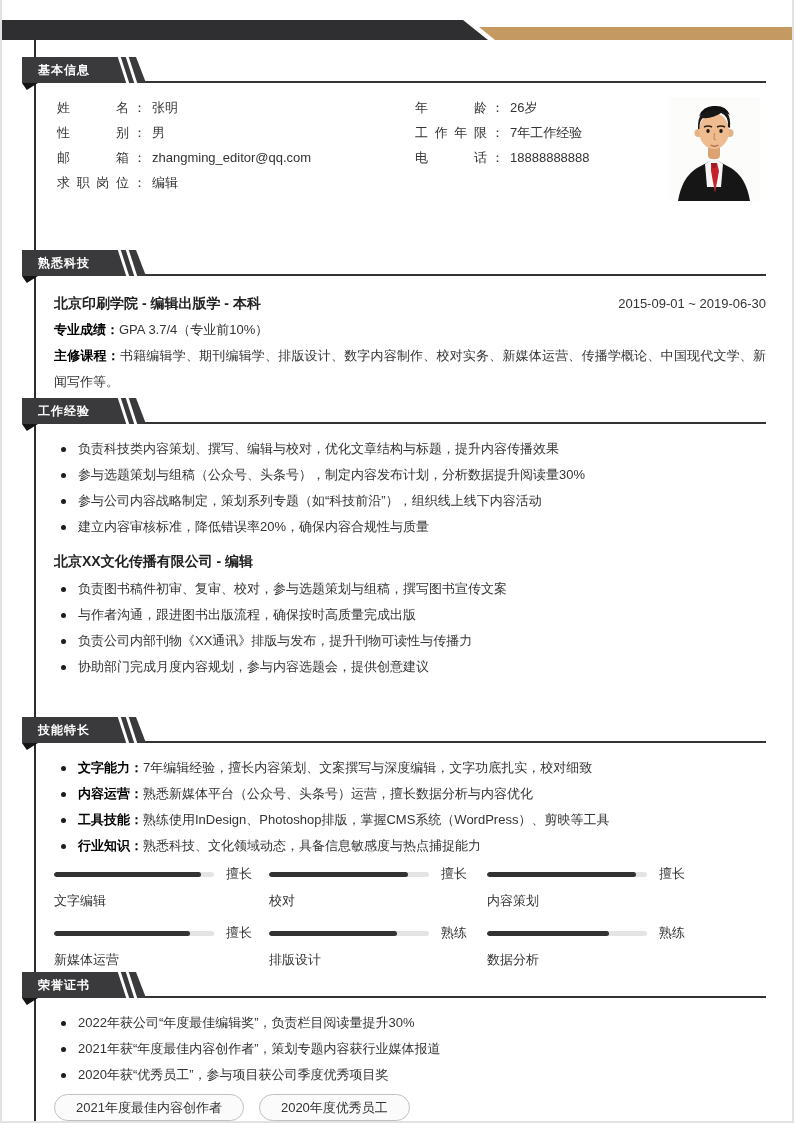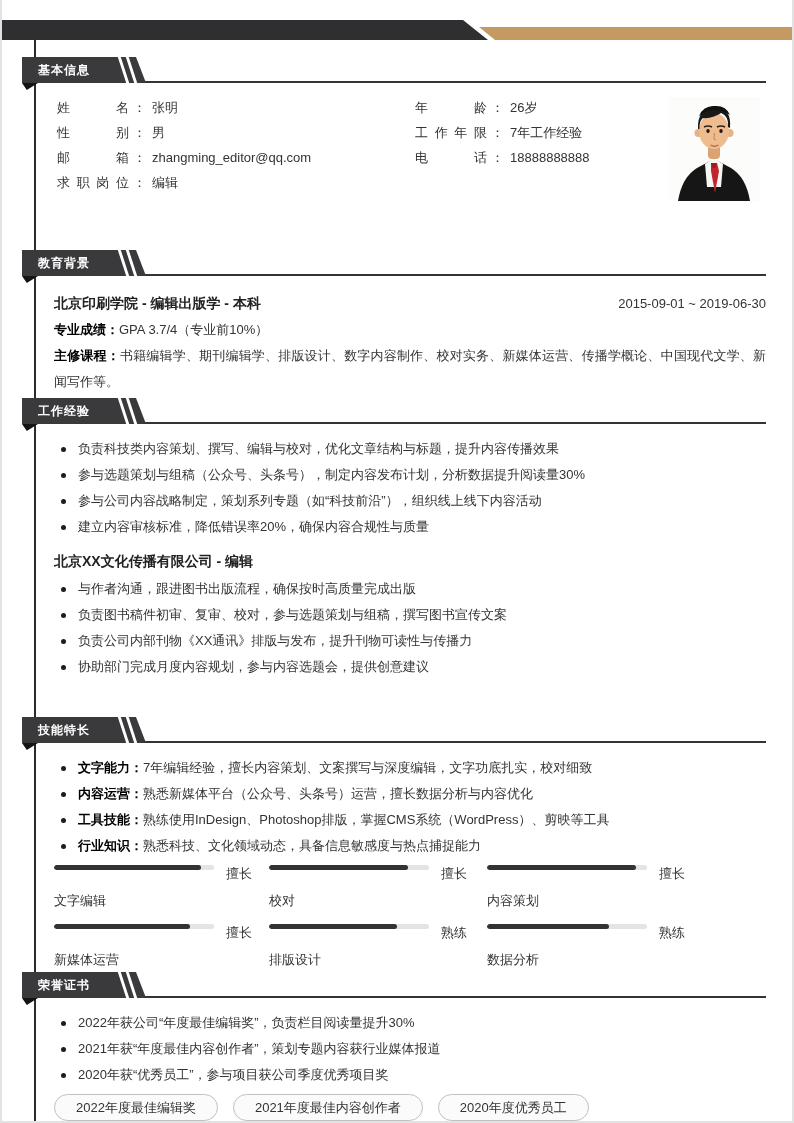--- a/index.html
+++ b/index.html
@@ -87,21 +87,21 @@
   ul.dots li { position:relative; padding-left:24px; line-height:26px; }
   ul.dots li .dot {
     position:absolute; left:7px; top:11px; width:5px; height:5px;
     border-radius:50%; background:#1d1d1d;
   }
 
   
   .bars-grid { display:grid; grid-template-columns:215px 218px 1fr; margin-top:6px; }
   .bar-cell { padding-top:0; }
   .bar-cell.row2 { margin-top:14px; }
-  .bar-row { display:flex; height:18px; }
+  .bar-row { display:flex; align-items:center; height:18px; }
   .track { width:160px; height:5px; background:#e4e4e4; border-radius:3px; overflow:hidden; }
   .fill  { height:5px; background:#333333; border-radius:3px; }
   .level { margin-left:12px; }
   .bar-name { margin-top:9px; line-height:18px; }
 
   
   .tags { margin-top:6px; display:flex; }
   .tag {
     display:inline-block; height:27px; line-height:25px; padding:0 21px;
     border:1px solid #c0c0c0; border-radius:14px; background:#fbfbfb;
@@ -186,21 +186,21 @@
         <path d="M46.5 36 L46 42 Q46.8 43 48 42.5" stroke="#c98f5f" stroke-width="1.2" fill="none"></path>
         <path d="M42.5 48 Q46.5 50.5 50.5 48" stroke="#b3704a" stroke-width="1.4" fill="none"></path>
       </svg>
     </div>
   </div>
 </div>
 
 <div class="section" id="sec-education">
   <div class="sec-head">
     <div class="banner">
-      <span class="banner-label">教育背景</span>
+      <span class="banner-label">熟悉科技</span>
       <span class="stripe s1"></span>
       <span class="stripe s2"></span>
     </div>
     <div class="fold"></div>
   </div>
   <div class="sec-body">
     <div class="head-row">
       <span class="head-title">北京印刷学院 - 编辑出版学 - 本科</span>
       <span class="head-date">2015-09-01 ~ 2019-06-30</span>
     </div>
@@ -229,22 +229,22 @@
         <li><span class="dot"></span><span>参与选题策划与组稿（公众号、头条号），制定内容发布计划，分析数据提升阅读量30%</span></li>
         <li><span class="dot"></span><span>参与公司内容战略制定，策划系列专题（如“科技前沿”），组织线上线下内容活动</span></li>
         <li><span class="dot"></span><span>建立内容审核标准，降低错误率20%，确保内容合规性与质量</span></li>
       </ul>
     </div>
     <div class="job">
       <div class="head-row">
         <span class="head-title">北京XX文化传播有限公司 - 编辑</span>
       </div>
       <ul class="dots">
+        <li><span class="dot"></span><span>负责图书稿件初审、复审、校对，参与选题策划与组稿，撰写图书宣传文案</span></li>
         <li><span class="dot"></span><span>与作者沟通，跟进图书出版流程，确保按时高质量完成出版</span></li>
-        <li><span class="dot"></span><span>负责图书稿件初审、复审、校对，参与选题策划与组稿，撰写图书宣传文案</span></li>
         <li><span class="dot"></span><span>负责公司内部刊物《XX通讯》排版与发布，提升刊物可读性与传播力</span></li>
         <li><span class="dot"></span><span>协助部门完成月度内容规划，参与内容选题会，提供创意建议</span></li>
       </ul>
     </div>
   </div>
 </div>
 
 <div class="section" id="sec-skills">
   <div class="sec-head">
     <div class="banner">
@@ -329,18 +329,17 @@
     </div>
     <div class="fold"></div>
   </div>
   <div class="sec-body">
     <ul class="dots">
       <li><span class="dot"></span><span>2022年获公司“年度最佳编辑奖”，负责栏目阅读量提升30%</span></li>
       <li><span class="dot"></span><span>2021年获“年度最佳内容创作者”，策划专题内容获行业媒体报道</span></li>
       <li><span class="dot"></span><span>2020年获“优秀员工”，参与项目获公司季度优秀项目奖</span></li>
     </ul>
     <div class="tags">
-      <span class="tag">2022年度最佳编辑奖</span>
       <span class="tag">2021年度最佳内容创作者</span>
       <span class="tag">2020年度优秀员工</span>
     </div>
   </div>
 </div>
 
 </body></html>

